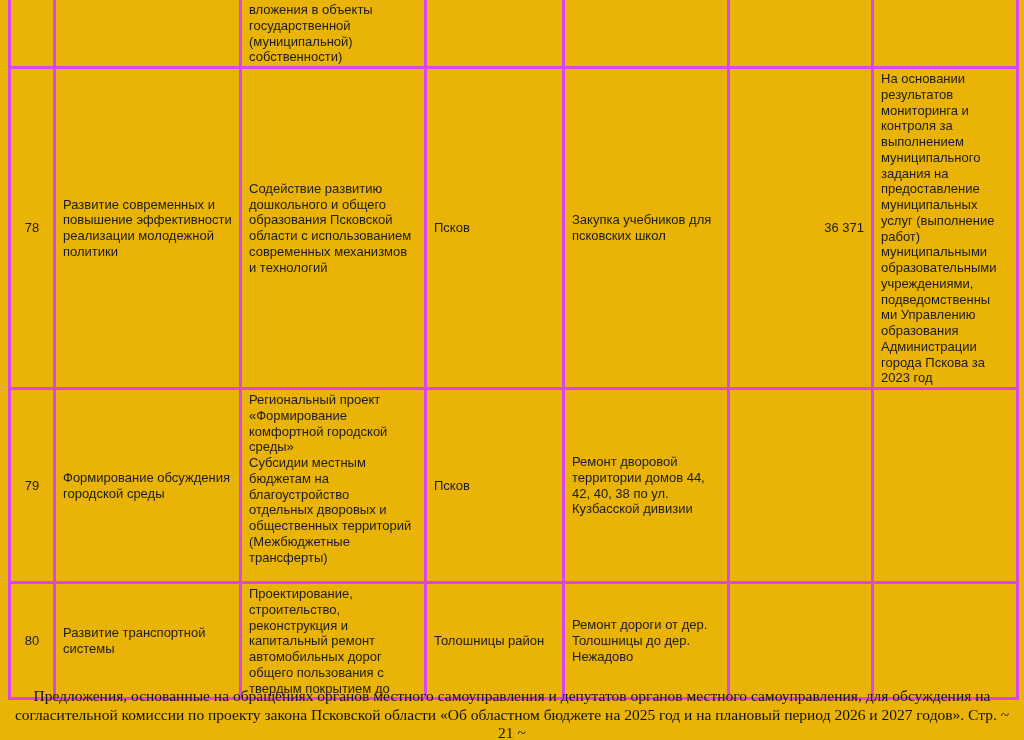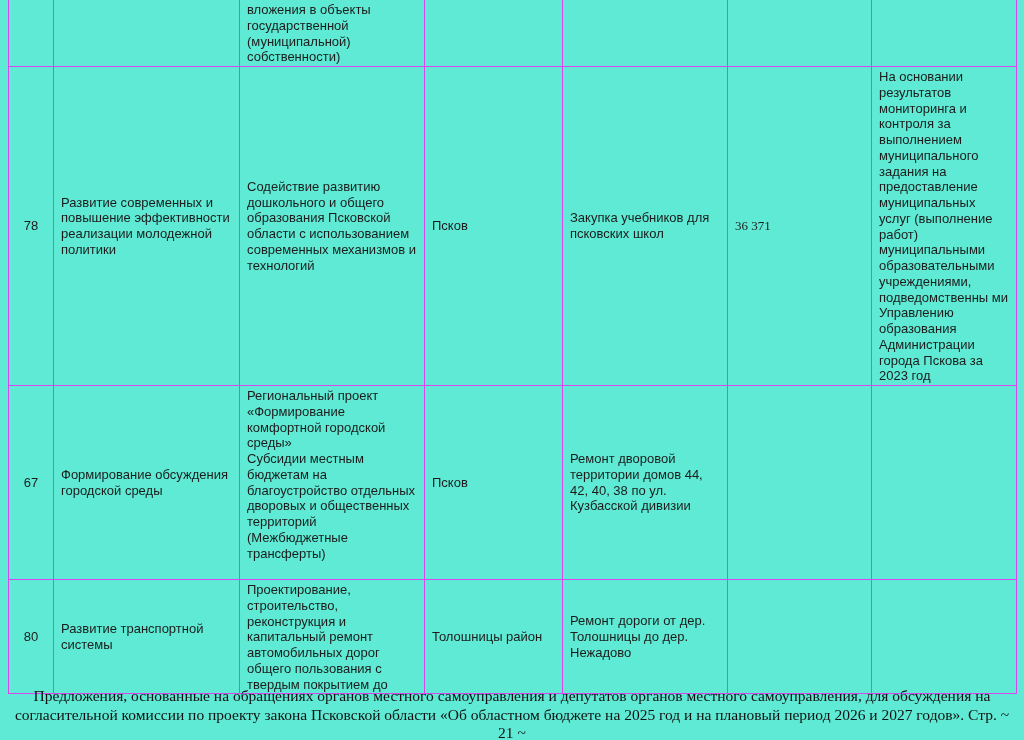--- a/index.html
+++ b/index.html
@@ -5,47 +5,47 @@
   * { margin:0; padding:0; box-sizing:border-box; }
   html,body { width:1024px; height:740px; }
   body {
     background:#ffffff;
     font-family:"Liberation Sans", sans-serif;
     color:#1c1c1c;
   }
   .page {
     position:relative;
     width:1024px; height:740px;
-    background:#5eead4;
+    background:#eab308;
     overflow:hidden;
   }
   table.doc-table {
     position:absolute; left:8px; top:0;
     width:1008px;
     border-collapse:collapse;
     table-layout:fixed;
   }
   .doc-table td {
-    border:1px solid #d946ef;
+    border:3px solid #d946ef;
     vertical-align:middle;
     font-size:13px;
     line-height:15.75px;
     padding:1px 7px;
     white-space:pre-line;
     overflow:hidden;
     word-wrap:break-word;
   }
   tr.row-carry { height:62px; }
   tr.row-78 { height:315px; }
   tr.row-79 { height:194px; }
   tr.row-80 { height:110px; }
   tr.row-carry td { border-top:none; }
   td.v-top { vertical-align:top; padding-top:2px; }
   td.c-num { text-align:center; padding-left:2px; padding-right:2px; }
-  td.c-amount { text-align:left;font-family:Liberation Serif, serif; }
+  td.c-amount { text-align:right; }
   .page-footer {
     position:absolute; left:8px; top:687px;
     width:1008px;
     font-family:"Liberation Serif", serif;
     font-size:15.5px;
     line-height:18.5px;
     text-align:center;
     color:#111111;
   }
 </style>
@@ -79,21 +79,21 @@
         <td class="c-num">78</td>
         <td>Развитие современных и повышение эффективности реализации молодежной политики</td>
         <td>Содействие развитию дошкольного и общего образования Псковской области с использованием современных механизмов и технологий</td>
         <td>Псков</td>
         <td>Закупка учебников для псковских школ</td>
         <td class="c-amount">36 371</td>
         <td class="v-top">На основании результатов мониторинга и контроля за выполнением муниципального задания на предоставление муниципальных услуг (выполнение работ) муниципальными образовательными учреждениями, подведомственны ми Управлению образования Администрации города Пскова за 2023 год</td>
       </tr>
 
       <tr class="row-79">
-        <td class="c-num">67</td>
+        <td class="c-num">79</td>
         <td>Формирование обсуждения городской среды</td>
         <td class="v-top">Региональный проект «Формирование комфортной городской среды»
 Субсидии местным бюджетам на благоустройство отдельных дворовых и общественных территорий (Межбюджетные трансферты)</td>
         <td>Псков</td>
         <td>Ремонт дворовой территории домов 44, 42, 40, 38 по ул. Кузбасской дивизии</td>
         <td class="c-amount"></td>
         <td class="v-top"></td>
       </tr>
 
       <tr class="row-80">

